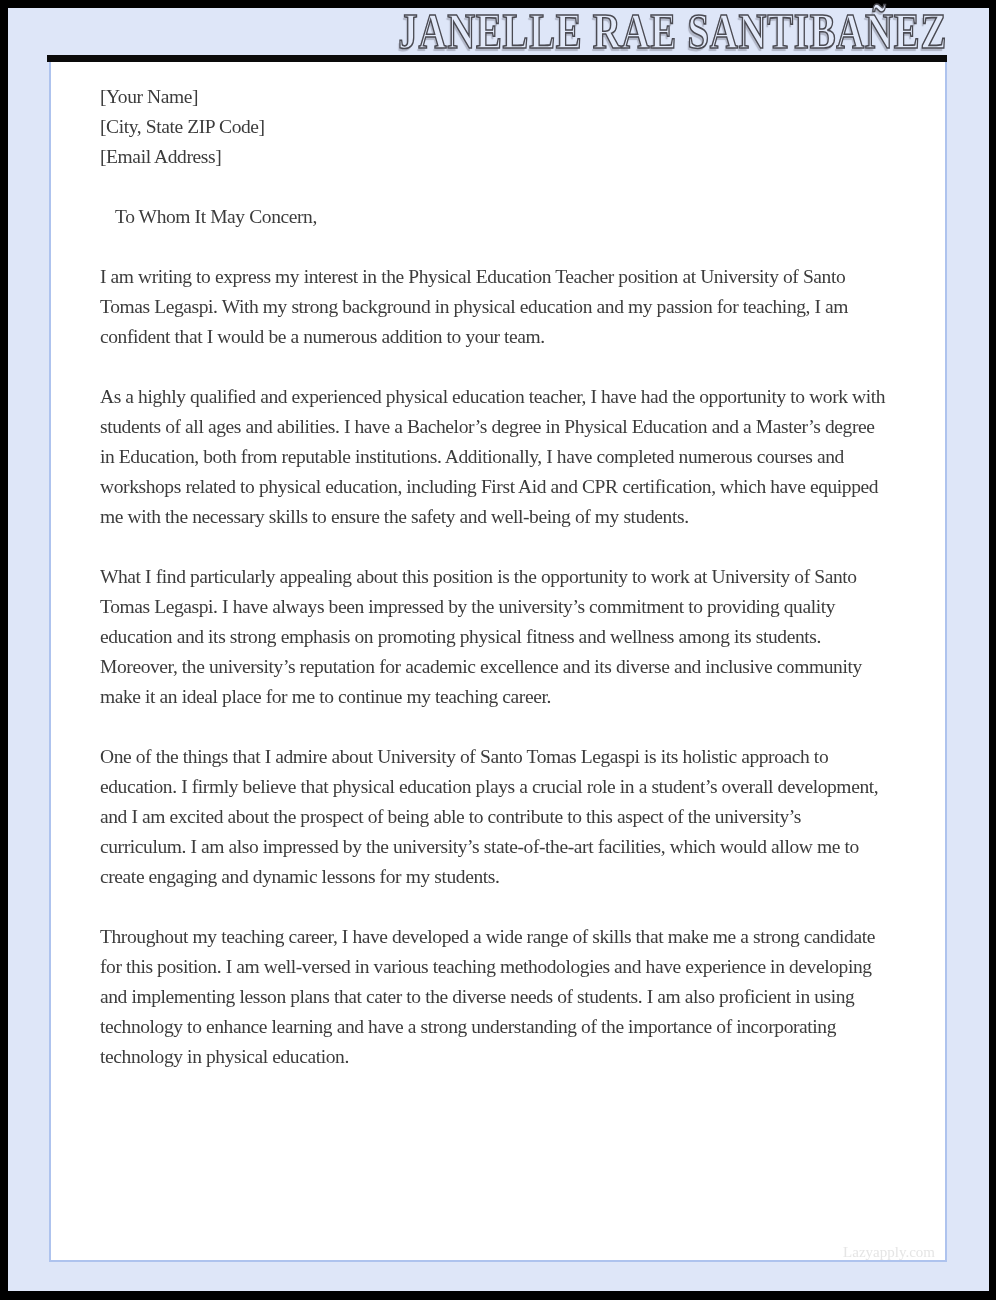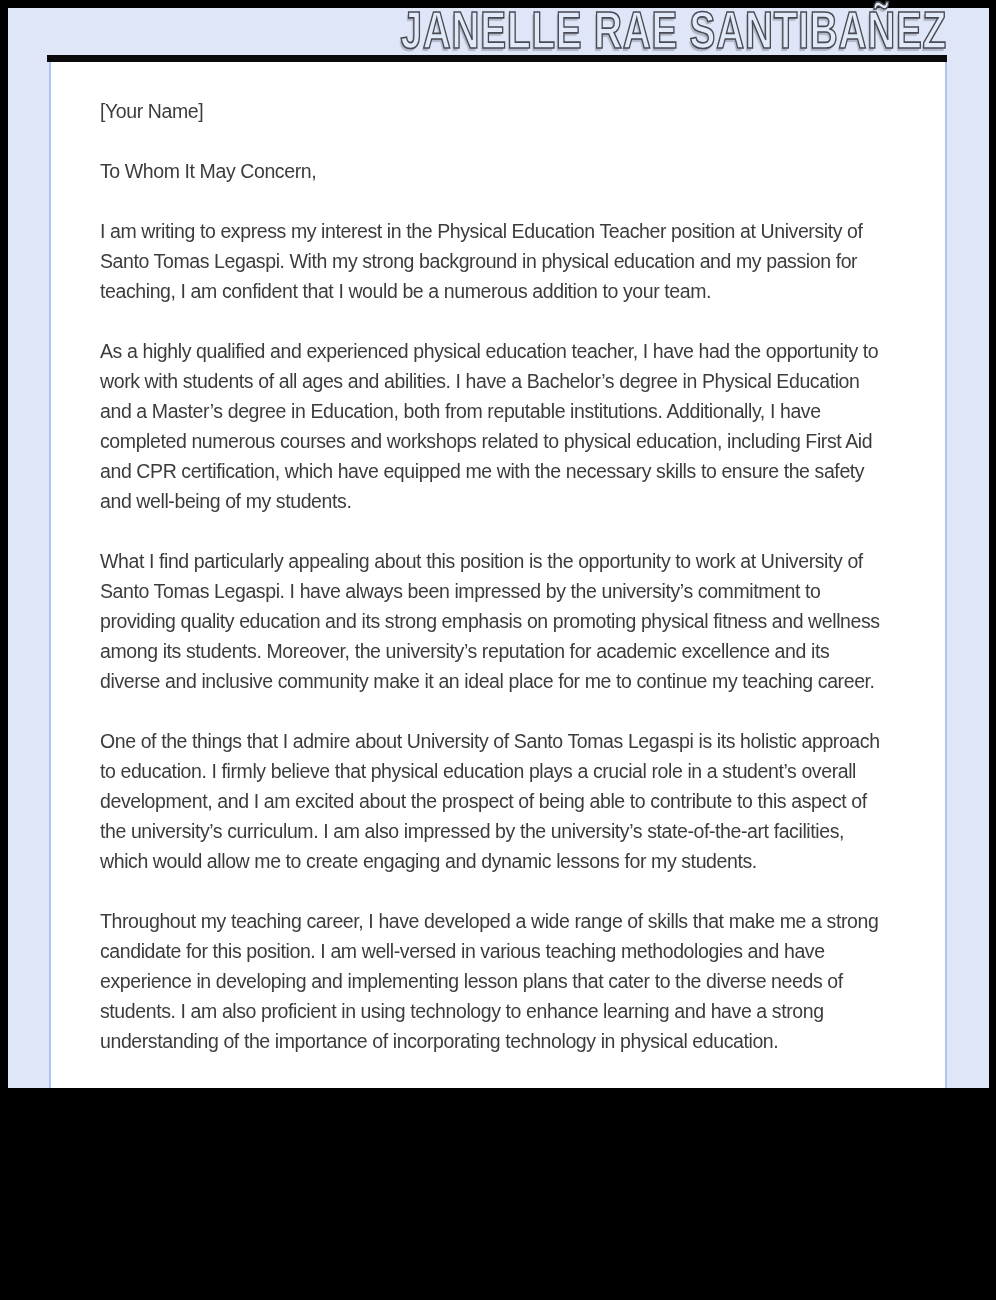--- a/index.html
+++ b/index.html
@@ -4,23 +4,24 @@
 <style>
   * { margin: 0; padding: 0; box-sizing: border-box; }
   html, body { width: 996px; height: 1300px; }
   body {
     font-family: "Liberation Sans", sans-serif;
     background: #000;
   }
   .canvas {
     position: relative;
     width: 996px;
-    height: 1088px;
+    height: 1300px;
     background: #000000;
     overflow: hidden;
+    font-family: Liberation Serif, serif;
   }
   .backdrop {
     position: absolute;
     left: 8px; top: 8px;
     width: 981px; height: 1283px;
     background: #dee6f8;
   }
   
   .header-name {
     position: absolute;
@@ -52,28 +53,28 @@
     position: absolute;
     left: 49px;
     top: 62px;
     width: 898px;
     height: 1200px;
     background: #ffffff;
     border-left: 2px solid #aec3ee;
     border-right: 2px solid #aec3ee;
     border-bottom: 2px solid #aec3ee;
     overflow: hidden;
-    padding: 34px 55px 0 49px;
+    padding: 20px 55px 0 49px;
     color: #3c3c3c;
     font-size: 19.5px;
     line-height: 30px;
     letter-spacing: -0.4px;
   }
   .sender-block { margin-bottom: 30px; }
-  .salutation { margin-bottom: 30px; }
+  .salutation { margin-bottom: 30px; margin-left: 15px; }
   .para { margin-bottom: 30px; max-width: 792px; }
   .watermark {
     position: absolute;
     right: 61px;
     top: 1243px;
     font-size: 15px;
     line-height: 18px;
     letter-spacing: 0;
     color: #e5e5e5;
   }
@@ -84,20 +85,22 @@
 <div class="canvas">
   <div class="backdrop"></div>
 
   <div class="header-name">JANELLE RAE SANTIBAÑEZ</div>
 
   <div class="header-rule"></div>
 
   <div class="page">
     <div class="sender-block">
       <div>[Your Name]</div>
+      <div>[City, State ZIP Code]</div>
+      <div>[Email Address]</div>
     </div>
 
     <div class="salutation">To Whom It May Concern,</div>
 
     <p class="para">I am writing to express my interest in the Physical Education Teacher position at University of Santo Tomas Legaspi. With my strong background in physical education and my passion for teaching, I am confident that I would be a numerous addition to your team.</p>
     <p class="para">As a highly qualified and experienced physical education teacher, I have had the opportunity to work with students of all ages and abilities. I have a Bachelor’s degree in Physical Education and a Master’s degree in Education, both from reputable institutions. Additionally, I have completed numerous courses and workshops related to physical education, including First Aid and CPR certification, which have equipped me with the necessary skills to ensure the safety and well-being of my students.</p>
     <p class="para">What I find particularly appealing about this position is the opportunity to work at University of Santo Tomas Legaspi. I have always been impressed by the university’s commitment to providing quality education and its strong emphasis on promoting physical fitness and wellness among its students. Moreover, the university’s reputation for academic excellence and its diverse and inclusive community make it an ideal place for me to continue my teaching career.</p>
     <p class="para">One of the things that I admire about University of Santo Tomas Legaspi is its holistic approach to education. I firmly believe that physical education plays a crucial role in a student’s overall development, and I am excited about the prospect of being able to contribute to this aspect of the university’s curriculum. I am also impressed by the university’s state-of-the-art facilities, which would allow me to create engaging and dynamic lessons for my students.</p>
     <p class="para">Throughout my teaching career, I have developed a wide range of skills that make me a strong candidate for this position. I am well-versed in various teaching methodologies and have experience in developing and implementing lesson plans that cater to the diverse needs of students. I am also proficient in using technology to enhance learning and have a strong understanding of the importance of incorporating technology in physical education.</p>
   </div>

